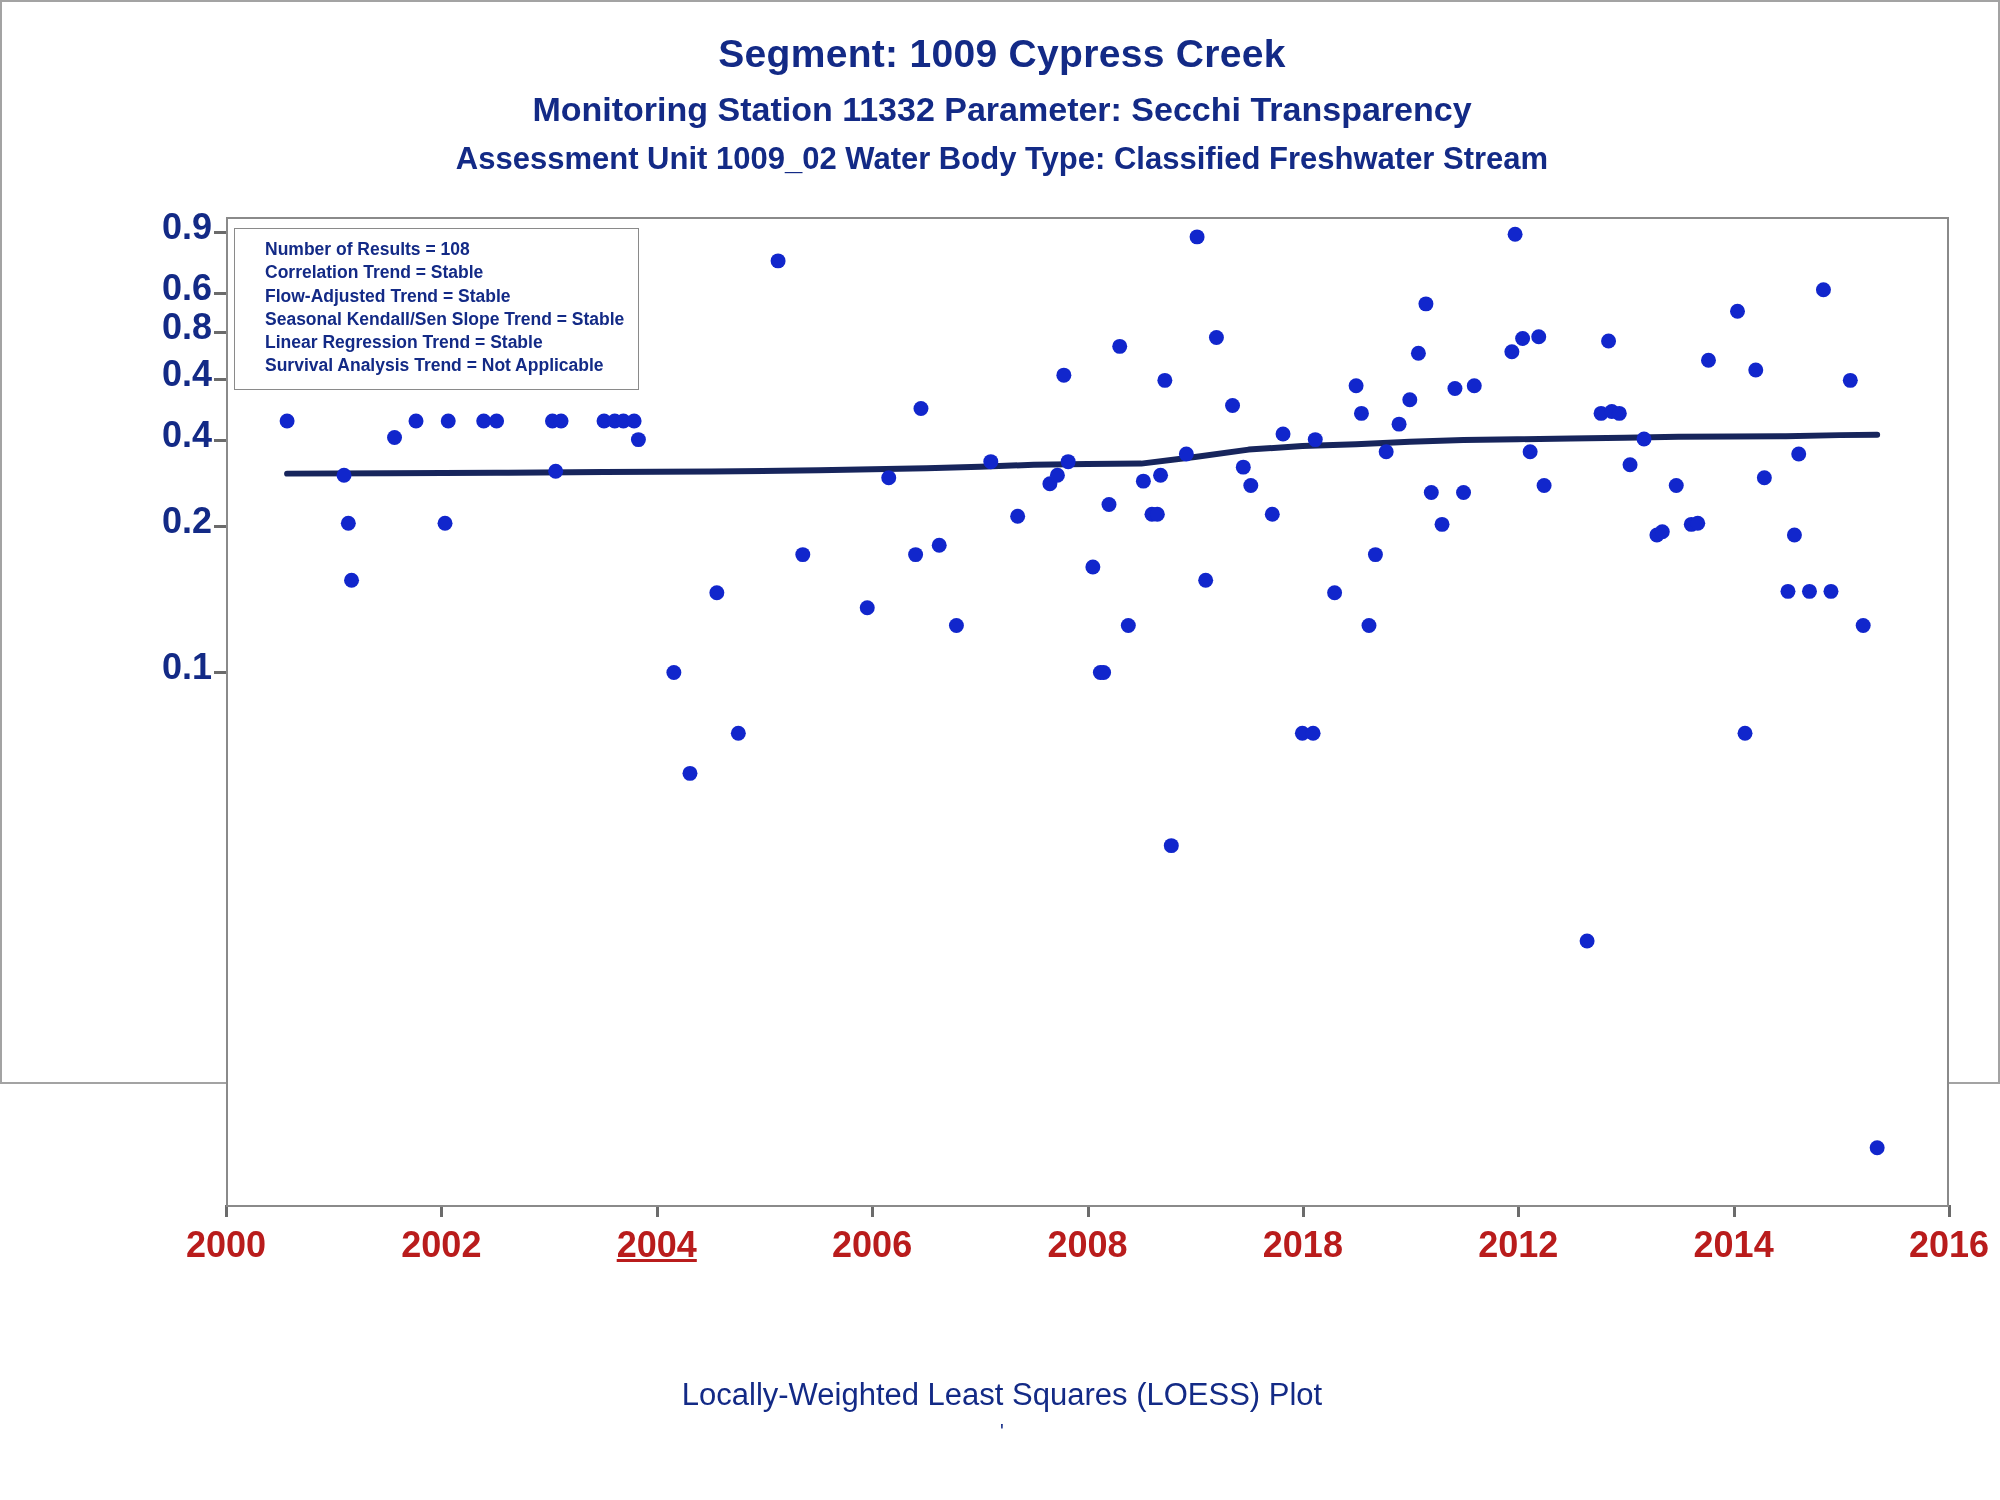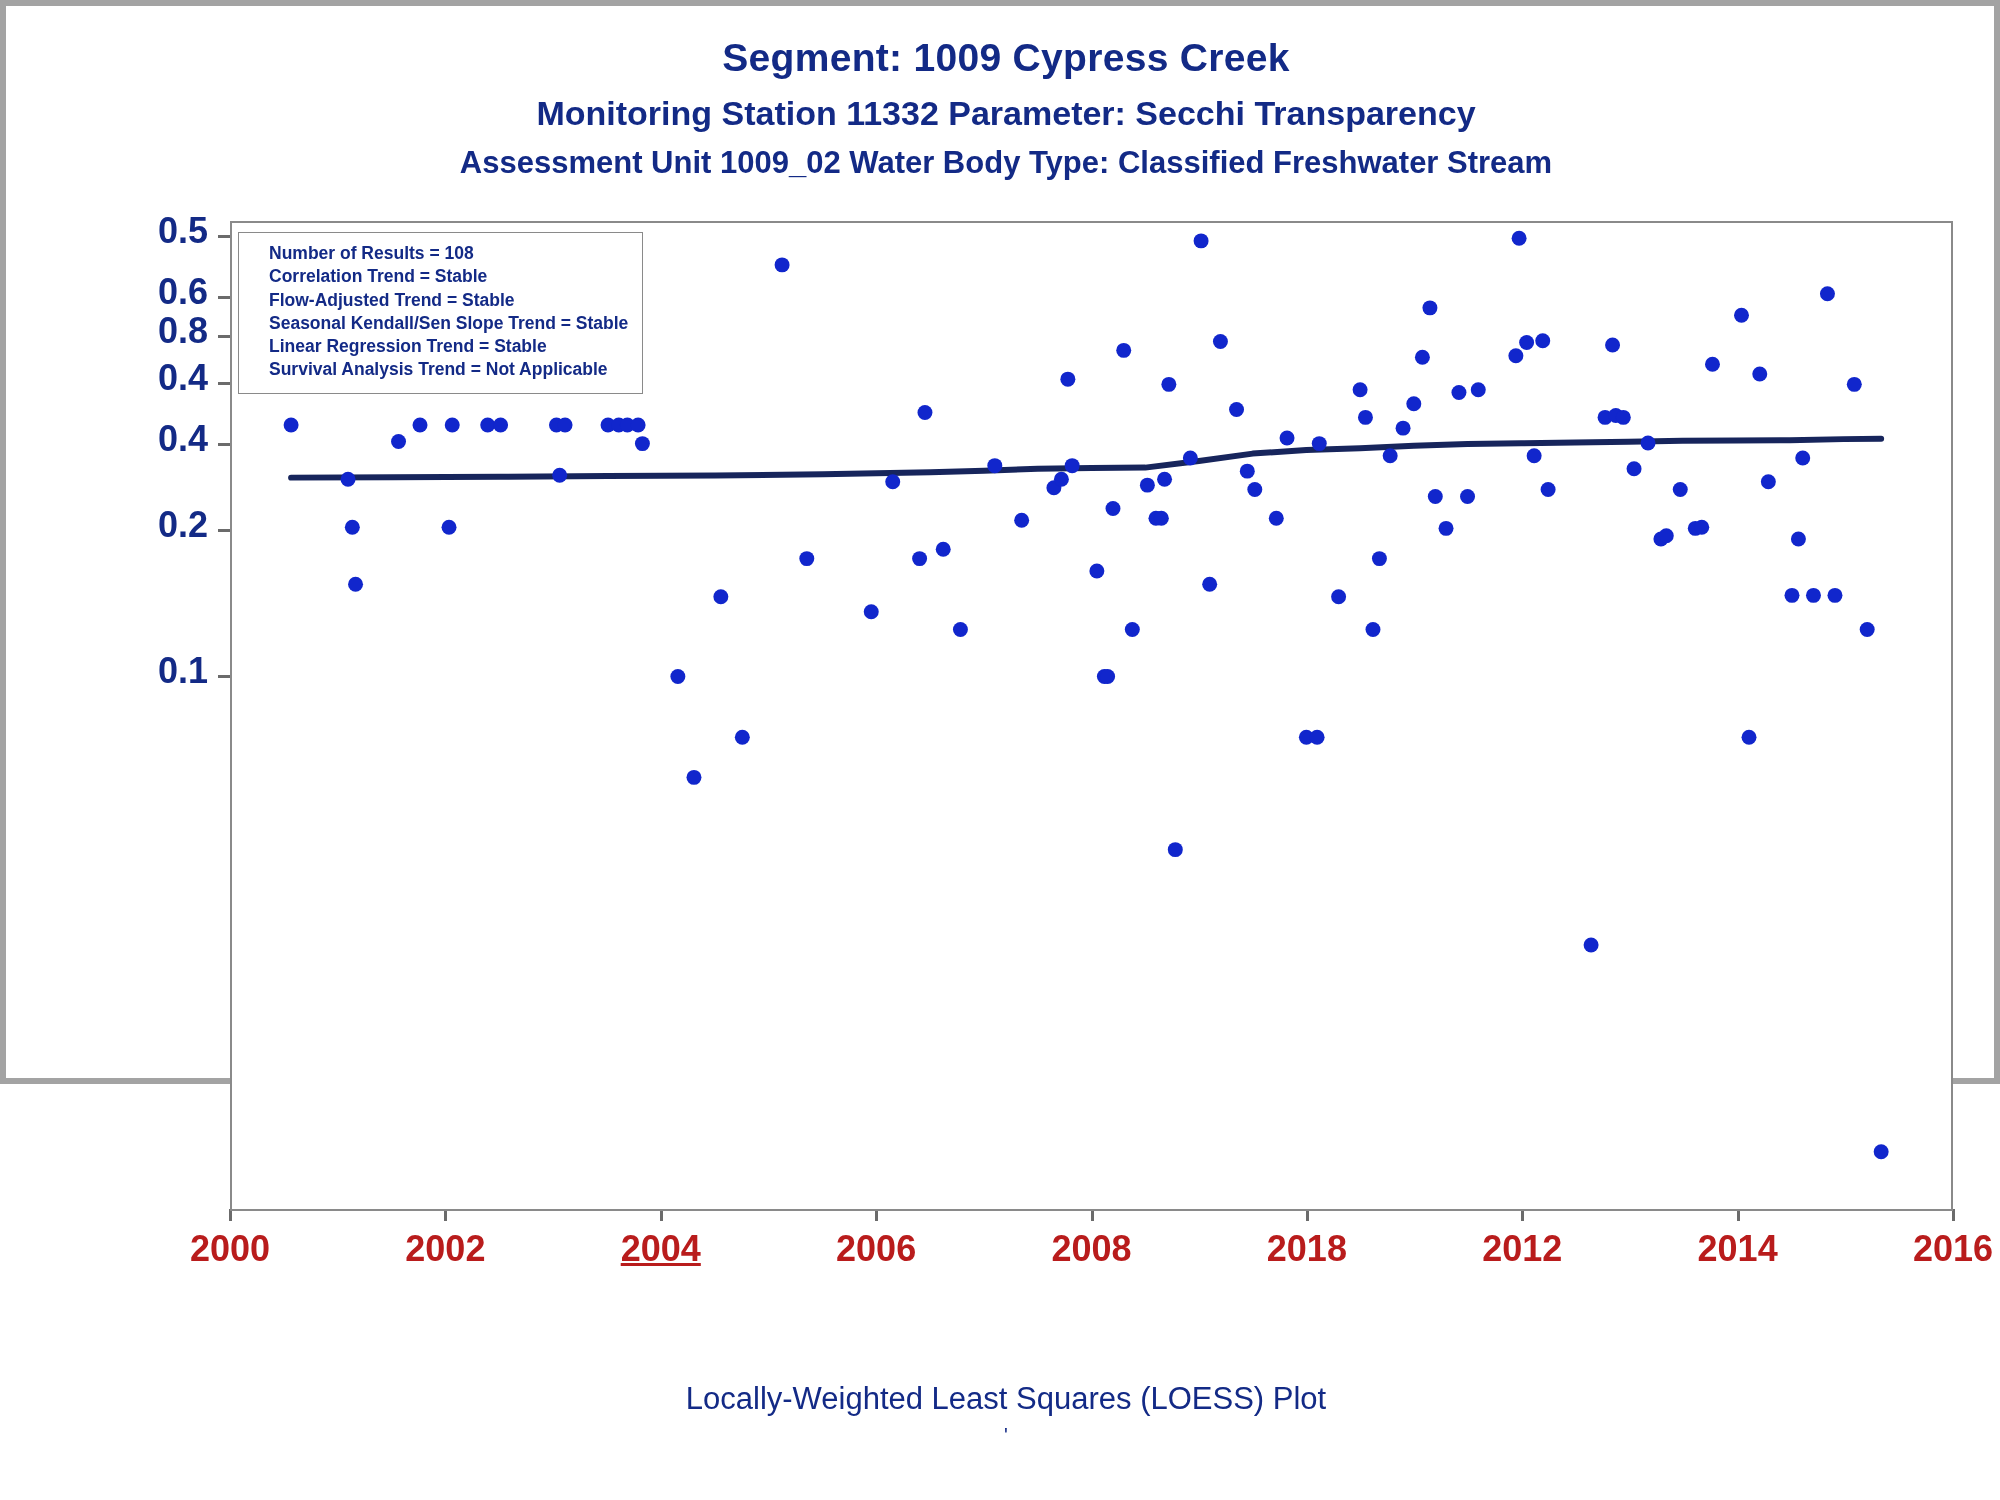--- a/index.html
+++ b/index.html
@@ -13,21 +13,21 @@
     font-family: "Liberation Sans", sans-serif;
     color: #1b2a8a;
     position: relative;
     overflow: hidden;
   }
   #page-frame {
     position: absolute;
     left: 0; top: 0;
     width: 2000px; height: 1084px;
     box-sizing: border-box;
-    border: 6px solid #a3a3a3;
+    border: 2px solid #a3a3a3;
     background: #ffffff;
     padding-left: 28px;
   }
   .titles {
     position: absolute;
     left: 0; top: 28px;
     width: 2000px;
     text-align: center;
   }
   .title-main {
@@ -158,21 +158,21 @@
       <div class="ytick" style="top: 497.719px;">0.2</div>
       <div class="ytick-mark" style="top: 522.719px;"></div>
       <div class="ytick" style="top: 411.901px;">0.4</div>
       <div class="ytick-mark" style="top: 436.901px;"></div>
       <div class="ytick" style="top: 351.013px;">0.4</div>
       <div class="ytick-mark" style="top: 376.013px;"></div>
       <div class="ytick" style="top: 303.784px;">0.8</div>
       <div class="ytick-mark" style="top: 328.784px;"></div>
       <div class="ytick" style="top: 265.195px;">0.6</div>
       <div class="ytick-mark" style="top: 290.195px;"></div>
-      <div class="ytick" style="top: 204.307px;">0.5</div>
+      <div class="ytick" style="top: 204.307px;">0.9</div>
       <div class="ytick-mark" style="top: 229.307px;"></div>
     </div>
   <div id="x-ticks">
       <div class="xtick" style="left: 224px;">2000</div>
       <div class="xtick-mark" style="left: 223px;"></div>
       <div class="xtick" style="left: 439.375px;">2002</div>
       <div class="xtick-mark" style="left: 438.375px;"></div>
       <div class="xtick" style="left: 654.75px; text-decoration: underline;">2004</div>
       <div class="xtick-mark" style="left: 653.75px;"></div>
       <div class="xtick" style="left: 870.125px;">2006</div>

